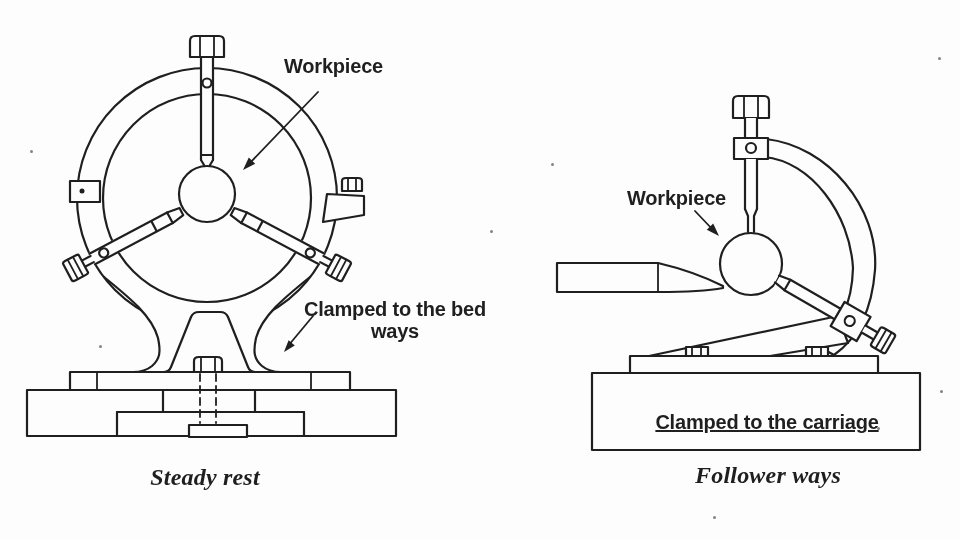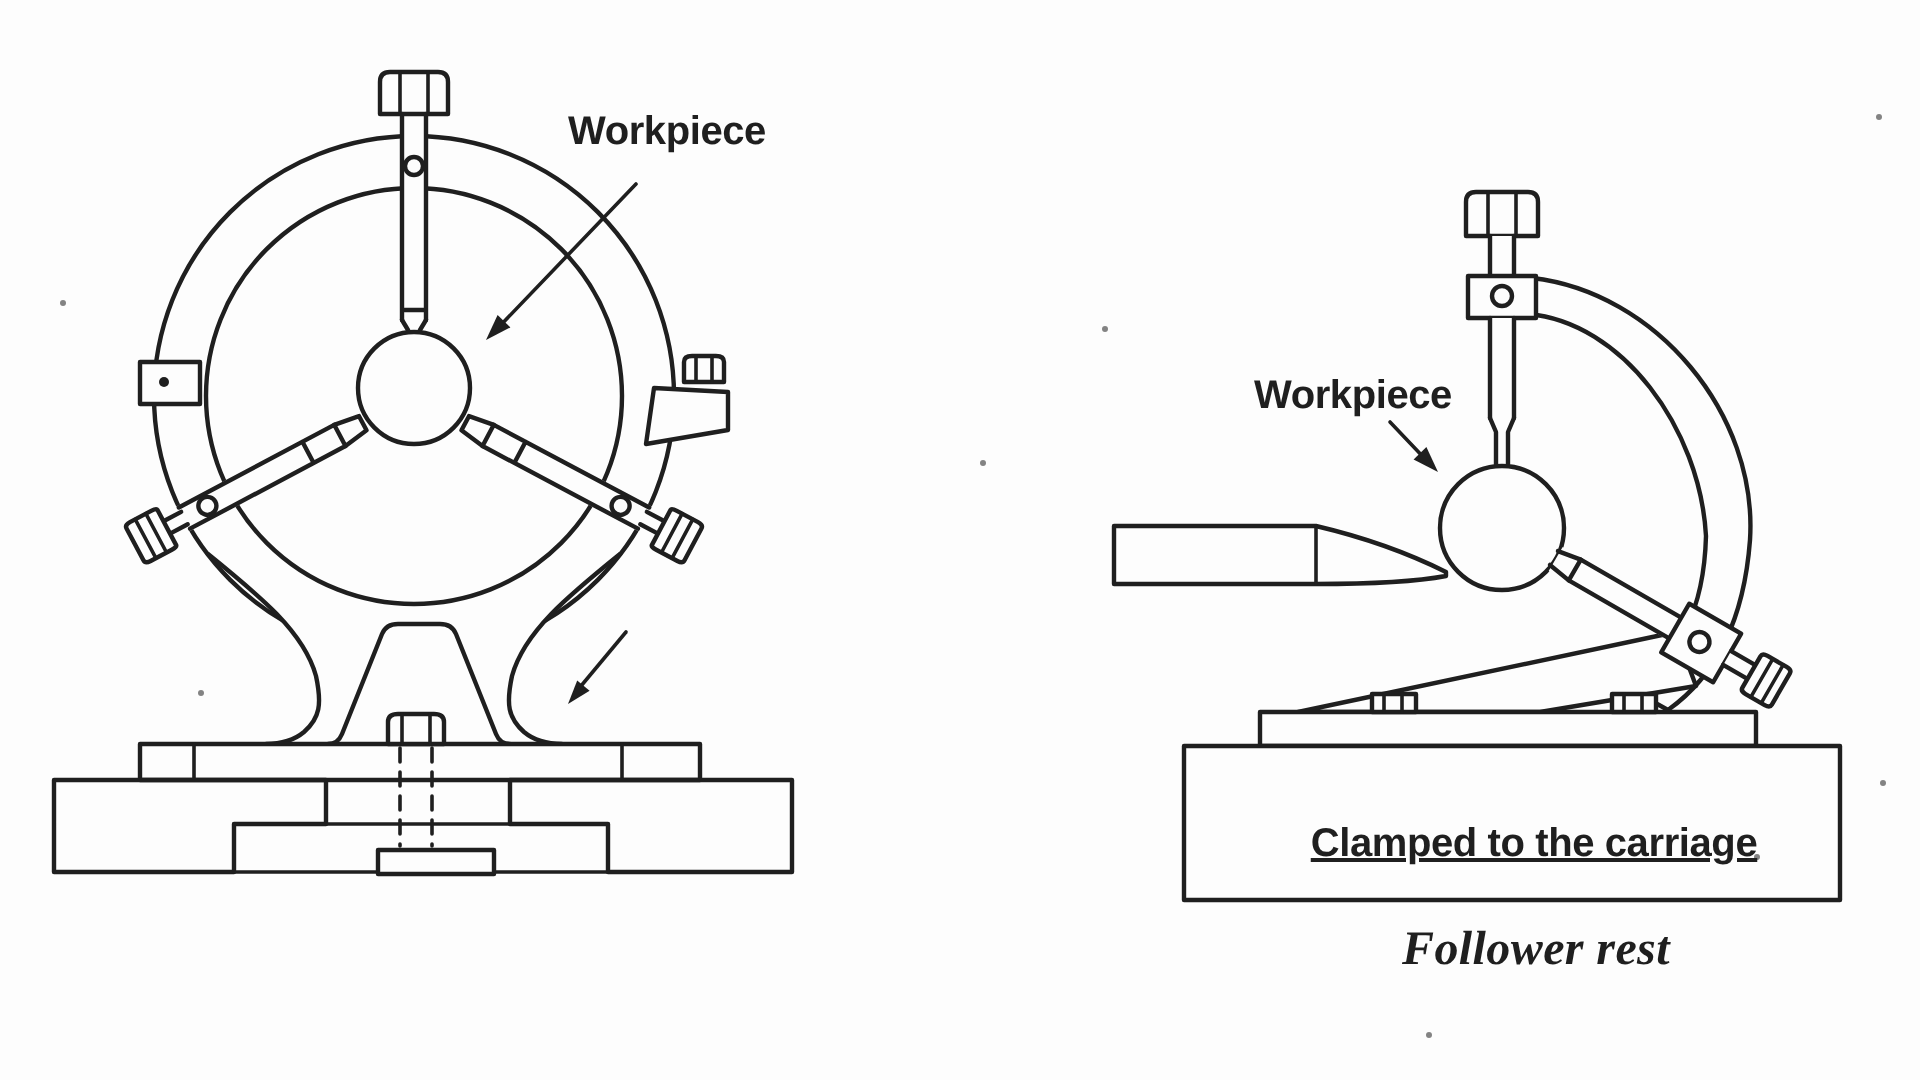--- a/index.html
+++ b/index.html
@@ -182,27 +182,32 @@
 
       <g>
         <path class="thin" d="M 695,211 L 714,231"></path>
         <polygon class="inkfill" points="719,236 706.8,229.7 713.2,223.5"></polygon>
       </g>
     </g>
   </svg>
 
   <div class="label" style="left:284px; top:55px;">Workpiece</div>
 
+  <div class="label center" style="left:303px; top:298px; width:184px;">
+    <span style="display:block">Clamped to the bed</span>
+    <span style="display:block">ways</span>
+  </div>
 
   <div class="label" style="left:627px; top:187px;">Workpiece</div>
 
   <div class="label center" style="left:652px; top:411px; width:230px;text-decoration:underline;">Clamped to the carriage</div>
 
-
-  <div class="caption" style="left:678px; top:462px; width:180px;">Follower rest</div>
+  <div class="caption" style="left:115px; top:464px; width:180px;">Steady rest</div>
+
+  <div class="caption" style="left:678px; top:462px; width:180px;">Follower ways</div>
 
   <div class="speck" style="left:30px;  top:150px;"></div>
   <div class="speck" style="left:99px;  top:345px;"></div>
   <div class="speck" style="left:490px; top:230px;"></div>
   <div class="speck" style="left:551px; top:163px;"></div>
   <div class="speck" style="left:713px; top:516px;"></div>
   <div class="speck" style="left:877px; top:427px;"></div>
   <div class="speck" style="left:938px; top:57px;"></div>
   <div class="speck" style="left:940px; top:390px;"></div>
 </div>

